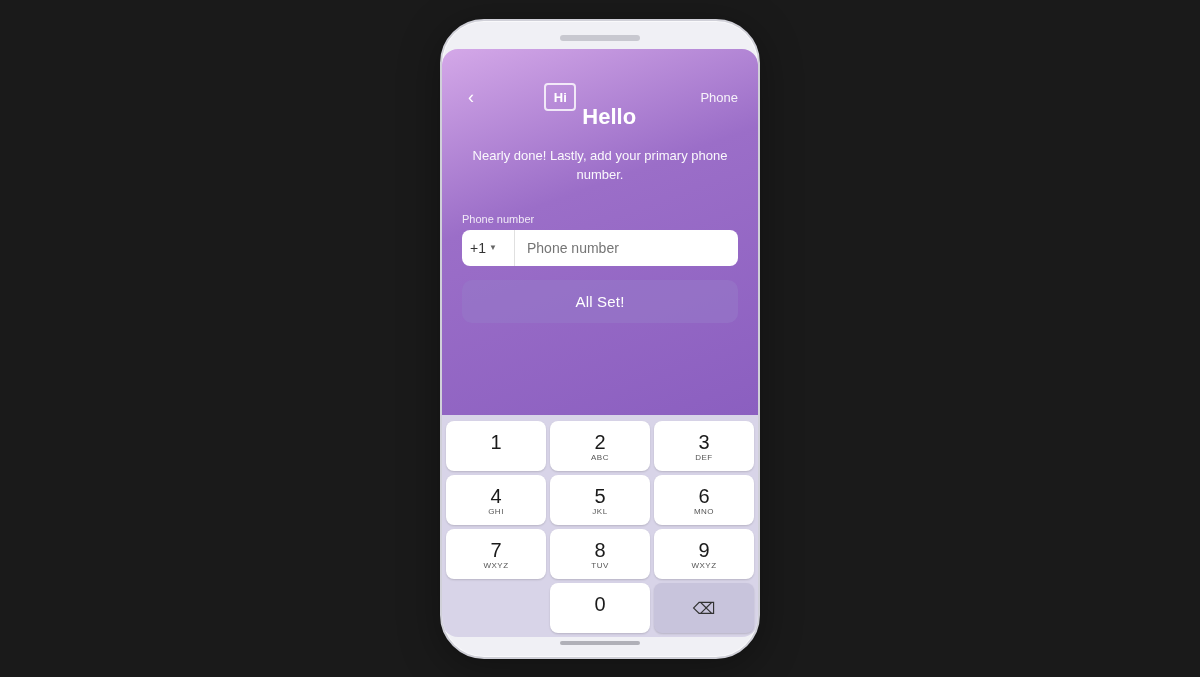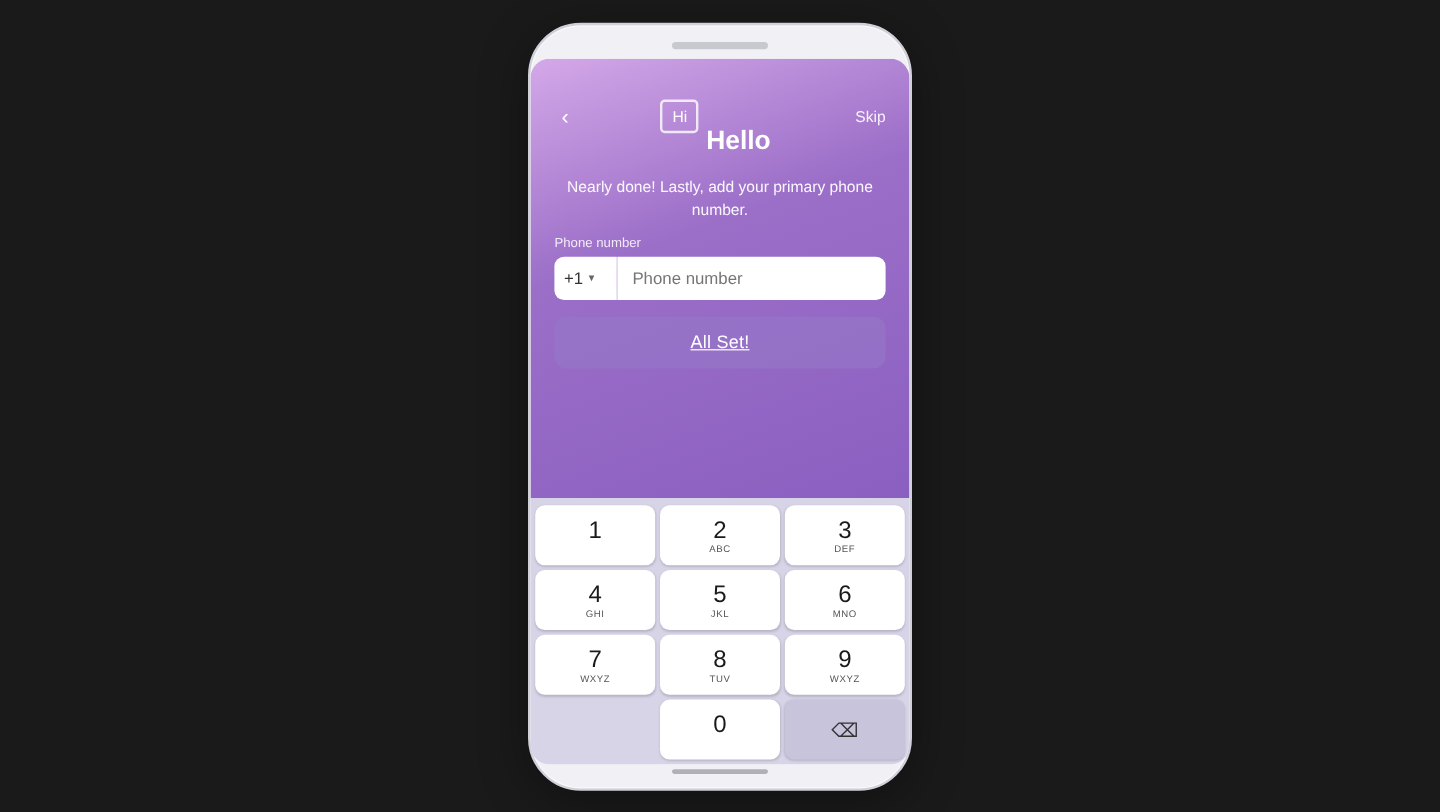--- a/index.html
+++ b/index.html
@@ -95,21 +95,21 @@
     .hi-logo {
       width: 32px;
       height: 28px;
       border: 2px solid rgba(255,255,255,0.8);
       border-radius: 4px;
       display: flex;
       align-items: center;
       justify-content: center;
       color: white;
       font-size: 13px;
-      font-weight: 400;
+      font-weight: 700;
     }
 
     .app-name {
       color: white;
       font-size: 22px;
       font-weight: 600;
       margin-top: 39px;
     }
 
     .skip-btn {
@@ -117,21 +117,21 @@
       font-size: 13px;
       cursor: pointer;
       opacity: 0.9;
     }
 
     .subtitle {
       color: white;
       text-align: center;
       font-size: 13px;
       line-height: 1.5;
-      margin-bottom: 12px;
+      margin-bottom: 28px;
       opacity: 0.95;
     }
 
     .field-label {
       color: rgba(255,255,255,0.85);
       font-size: 11px;
       margin-bottom: 5px;
     }
 
     .phone-input-row {
@@ -176,21 +176,20 @@
       width: 100%;
       background: rgba(150, 120, 200, 0.6);
       border: none;
       border-radius: 10px;
       padding: 13px;
       color: white;
       font-size: 15px;
       font-weight: 500;
       cursor: pointer;
       letter-spacing: 0.2px;
-      text-decoration: underline;
     }
 
     .keyboard-area {
       background: #d8d4e8;
       padding: 6px 4px 4px;
     }
 
     .keyboard-grid {
       display: grid;
       grid-template-columns: repeat(3, 1fr);
@@ -245,21 +244,21 @@
 <div class="phone-frame">
   <div class="screen">
 
     <div class="app-content">
       <div class="top-bar">
         <div class="back-btn">‹</div>
         <div class="logo-title">
           <div class="hi-logo">Hi</div>
           <div class="app-name">Hello</div>
         </div>
-        <div class="skip-btn">Skip</div>
+        <div class="skip-btn">Phone</div>
       </div>
 
       <div class="subtitle">Nearly done! Lastly, add your primary phone number.</div>
 
       <div class="field-label">Phone number</div>
 
       <div class="phone-input-row">
         <div class="country-code">
           <span>+1</span>
           <span class="caret">▼</span>

